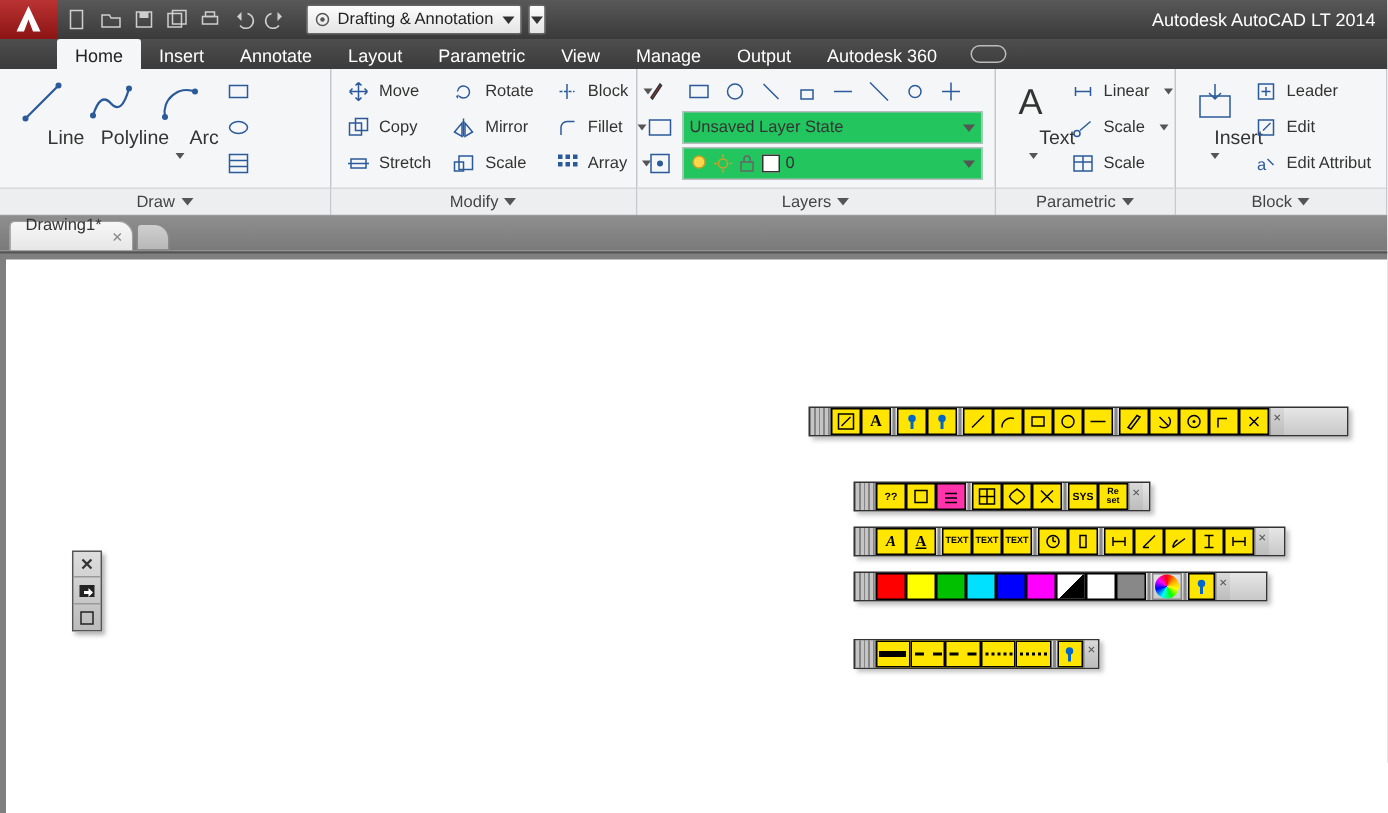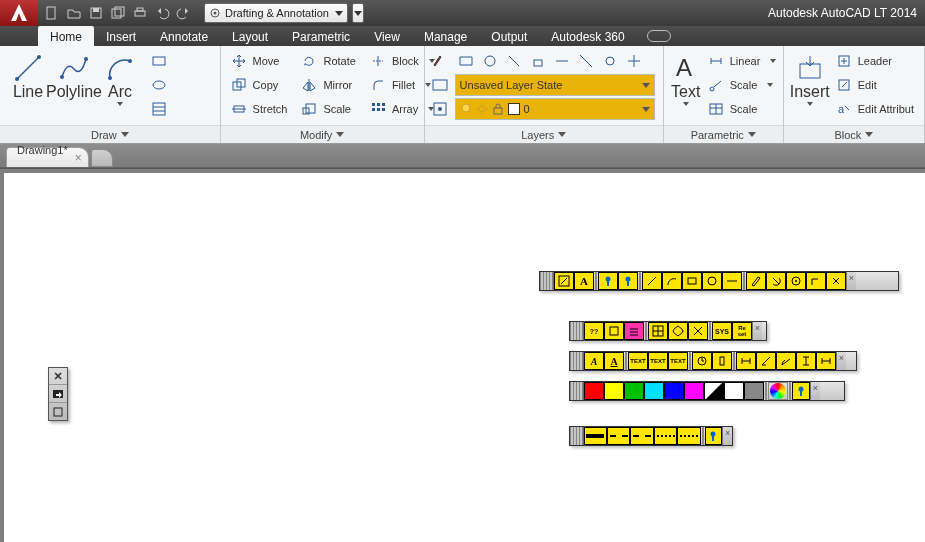--- a/index.html
+++ b/index.html
@@ -26,31 +26,31 @@
 .menurow .cloud div{ width:24px; height:12px; border:1px solid #bbb; border-radius:6px; position:relative;}
 
 
 .ribbon { height: 98px; background:#f5f6f7; border-bottom:1px solid #9a9a9a; display:flex; }
 .panel { border-right:1px solid #c5c8cc; display:flex; flex-direction:column; }
 .panel-body { flex:1; display:flex; padding:4px 6px 0; gap:2px; }
 .panel-title { height:18px; background:#eceef0; border-top:1px solid #d7d9db; font-size:11px; color:#444; display:flex; align-items:center; justify-content:center; gap:4px;}
 .panel-title .caret { border-left:4px solid transparent; border-right:4px solid transparent; border-top:5px solid #555;}
 .bigbtn { width:44px; display:flex; flex-direction:column; align-items:center; justify-content:flex-start; gap:2px; padding-top:2px;}
 .bigbtn .ic { width:32px; height:32px; display:flex; align-items:center; justify-content:center;}
-.bigbtn .lbl { font-size:16px; color:#333; text-align:center; line-height:12px;}
+.bigbtn .lbl { font-size:13px; color:#333; text-align:center; line-height:12px;padding-left:32px;}
 .bigbtn .dd { border-left:3px solid transparent; border-right:3px solid transparent; border-top:4px solid #555; margin-top:2px;}
 .smallcol { display:flex; flex-direction:column; gap:2px; }
 .smallbtn { height:22px; display:flex; align-items:center; gap:6px; padding:0 4px; font-size:11px; color:#333; white-space:nowrap;}
 .smallbtn .ic { width:16px; height:16px; display:flex; align-items:center; justify-content:center;}
 .smallbtn .dd { border-left:3px solid transparent; border-right:3px solid transparent; border-top:4px solid #555; margin-left:4px;}
 .vcol { display:flex; flex-direction:column; gap:2px; justify-content:flex-start;}
 .icbtn { width:22px; height:22px; display:flex; align-items:center; justify-content:center;}
 
 
-.layer-row { height:22px; border:1px solid #b8bbc0; background:#eab308; display:flex; align-items:center; padding:0 4px; gap:6px; font-size:11px;}
+.layer-row { height:22px; border:1px solid #b8bbc0; background:#22c55e; display:flex; align-items:center; padding:0 4px; gap:6px; font-size:11px;}
 .layer-row.wide { width:200px; justify-content:space-between;}
 .layer-icons { display:flex; gap:4px; align-items:center;}
 .layer-caret { border-left:4px solid transparent; border-right:4px solid transparent; border-top:5px solid #555;}
 
 
 .docstrip { height:24px; background:linear-gradient(#8e8e8e,#7a7a7a); display:flex; align-items:flex-end; padding-left:6px; border-bottom:1px solid #666;}
 .doctab { height:20px; background:linear-gradient(#f7f7f7,#e6e6e6); border:1px solid #9e9e9e; border-bottom:none; border-top-left-radius:4px; border-top-right-radius:10px; padding:0 20px 16px 10px; font-size:11px; color:#333; display:flex; align-items:center; position:relative;}
 .doctab .x { position:absolute; right:6px; top:3px; font-size:12px; color:#888;}
 .newtab { width:22px; height:18px; background:linear-gradient(#cfcfcf,#b8b8b8); border:1px solid #8a8a8a; border-top-left-radius:3px; border-top-right-radius:10px; margin-left:2px;}
 

